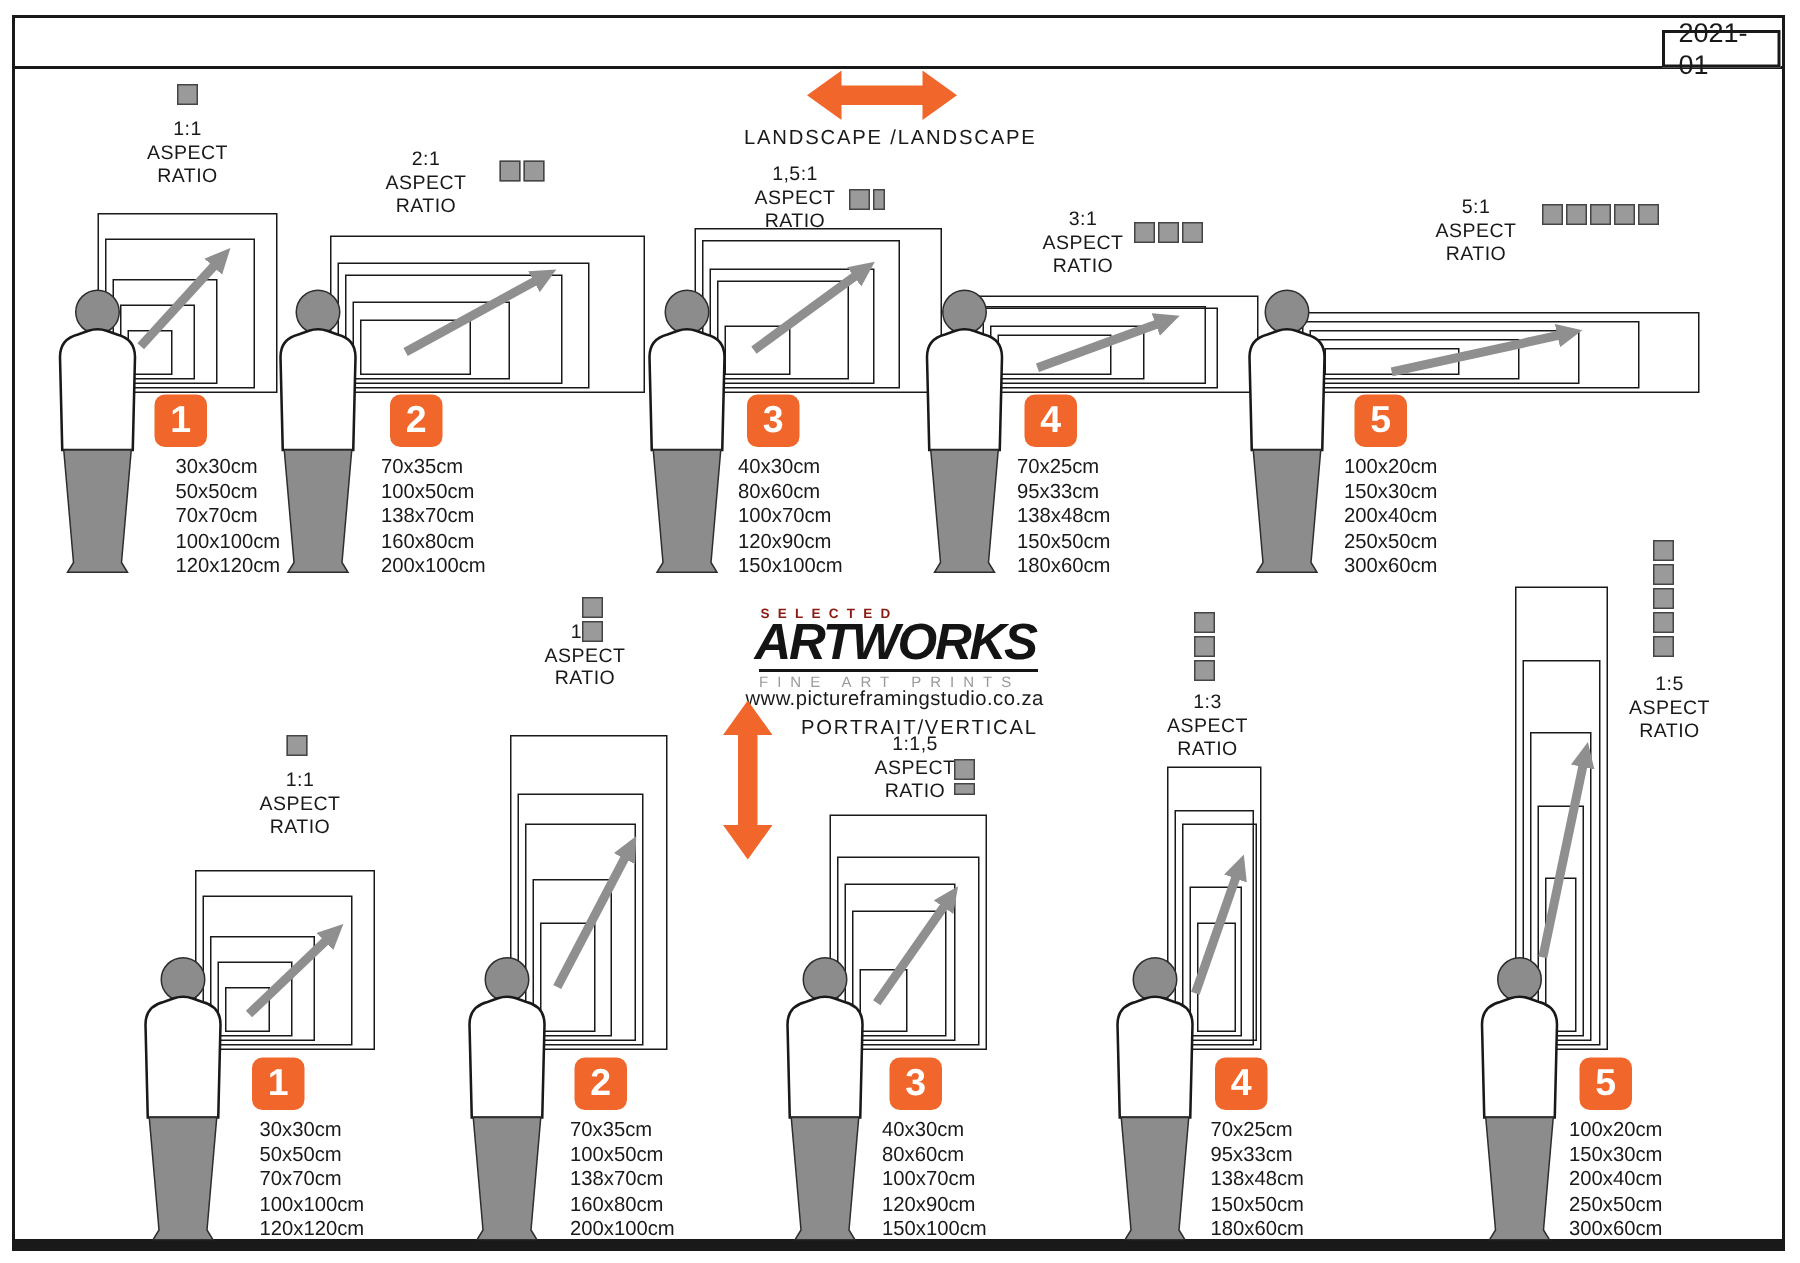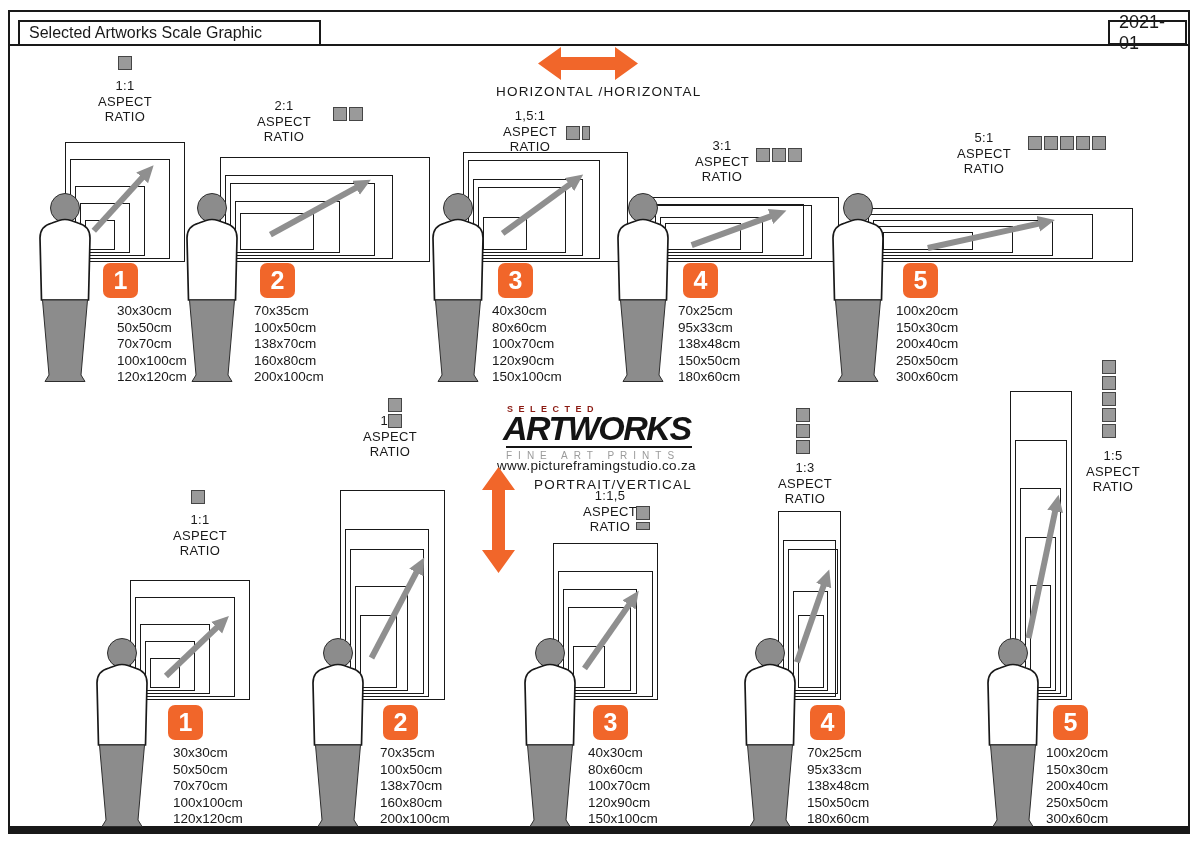--- a/index.html
+++ b/index.html
@@ -35,31 +35,28 @@
   .website{position:absolute;left:497px;top:458px;font-size:13.5px;letter-spacing:.3px;z-index:5;}
   .portrait-label{position:absolute;left:534px;top:477px;font-size:13.5px;letter-spacing:1.2px;z-index:5;}
 </style>
 </head>
 <body>
 
 <div id="stage">
   <div class="page-border"></div>
   <div class="hdr-line"></div>
 
-  <div class="hdr-box hdr-left">
-    <span>Selected Artworks Scale Graphic</span>
-  </div>
   <div class="hdr-box hdr-right">
     <span>2021-01</span>
   </div>
 
   <svg class="big-arrow" style="left:538px;top:47px" width="100" height="33">
     <polygon points="0,16.5 23,0 23,10 77,10 77,0 100,16.5 77,33 77,23 23,23 23,33"></polygon>
   </svg>
-  <div class="landscape-label">HORIZONTAL /HORIZONTAL</div>
+  <div class="landscape-label">LANDSCAPE /LANDSCAPE</div>
 
   <div class="logo-top">SELECTED</div>
   <div class="logo-main">ARTWORKS</div>
   <div class="logo-sub">FINE ART PRINTS</div>
   <div class="website">www.pictureframingstudio.co.za</div>
   <div class="portrait-label">PORTRAIT/VERTICAL</div>
   <svg class="big-arrow" style="left:482px;top:467px" width="33" height="106">
     <polygon points="16.5,0 33,23 23,23 23,83 33,83 16.5,106 0,83 10,83 10,23 0,23"></polygon>
   </svg>
 

